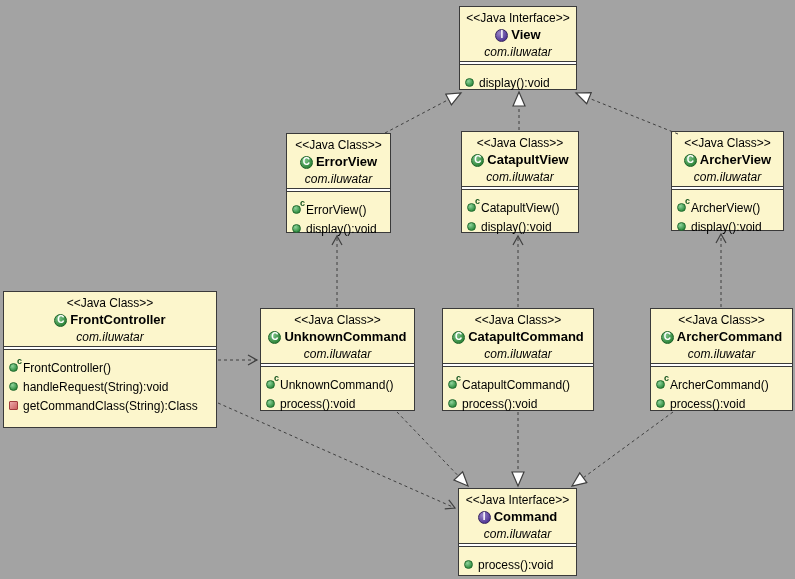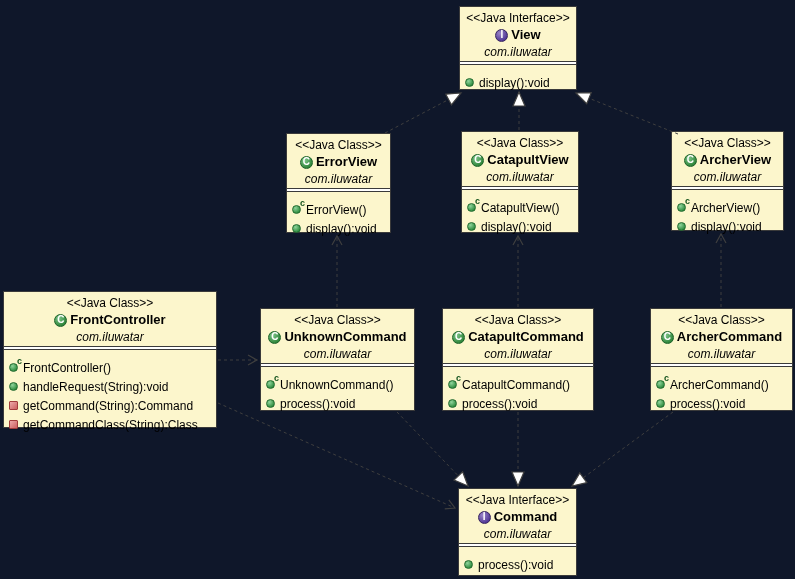--- a/index.html
+++ b/index.html
@@ -1,17 +1,17 @@
 <!DOCTYPE html>
 <html><head>
 <meta charset="utf-8">
 <style>
   html,body{margin:0;padding:0;background:#fff;}
   #canvas{
-    position:relative;width:795px;height:579px;background:#0f172a;
+    position:relative;width:795px;height:579px;background:#a3a3a3;
     font-family:"Liberation Sans",sans-serif;overflow:hidden;color:#000;
   }
   .uml-box{
     position:absolute;background:#fcf6cc;border:1px solid #3a3a3a;
     box-sizing:border-box;
   }
   .head{text-align:center;padding-top:3px;}
   .stereo{font-size:12px;line-height:16px;}
   .name-row{font-size:13px;font-weight:bold;line-height:18px;display:flex;align-items:center;justify-content:center;gap:3px;}
   .pkg{font-size:12px;line-height:16px;font-style:italic;}
@@ -143,24 +143,20 @@
             <span class="sup">c</span>
           </span>
         <span>FrontController()</span>
       </div>
       <div class="member">
         <span class="m-icon pub"></span>
         <span>handleRequest(String):void</span>
       </div>
       <div class="member">
         <span class="m-icon priv"></span>
-        <span>getCommand(String):Command</span>
-      </div>
-      <div class="member">
-        <span class="m-icon priv"></span>
         <span>getCommandClass(String):Class</span>
       </div>
     </div>
   </div>
 
   <div class="uml-box" style="left:260px;top:308px;width:155px;height:103px;">
     <div class="head">
       <div class="stereo">&lt;&lt;Java Class&gt;&gt;</div>
       <div class="name-row">
         <span class="kind-icon class">C</span>

